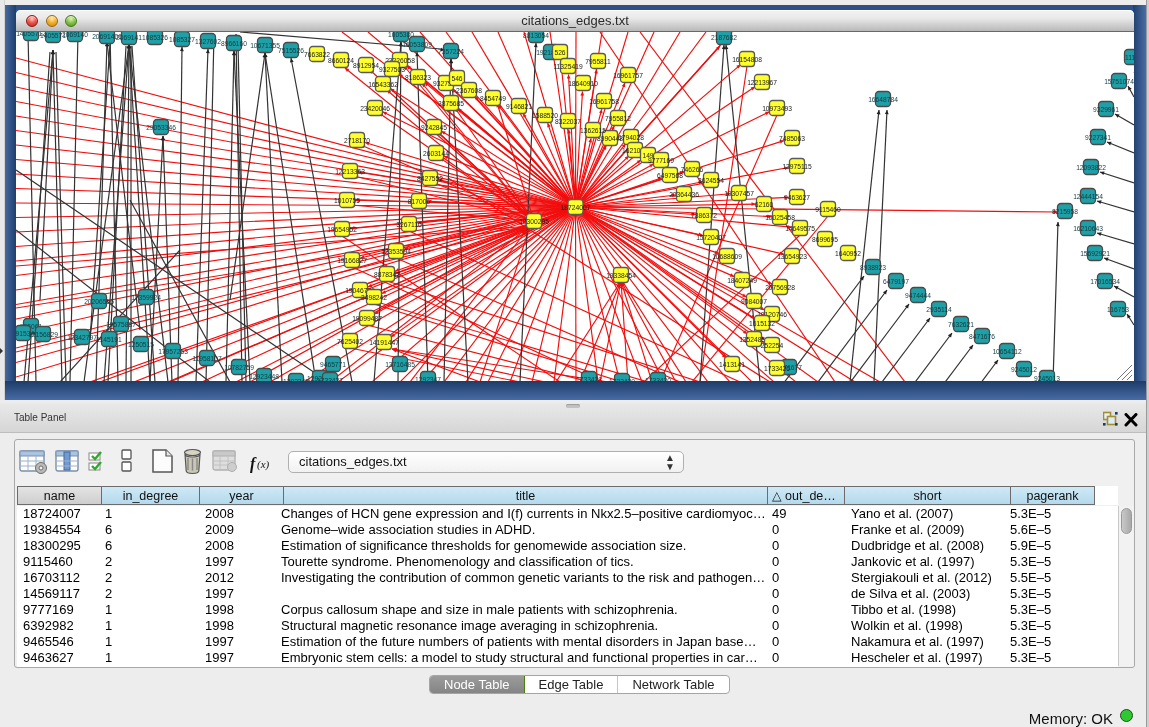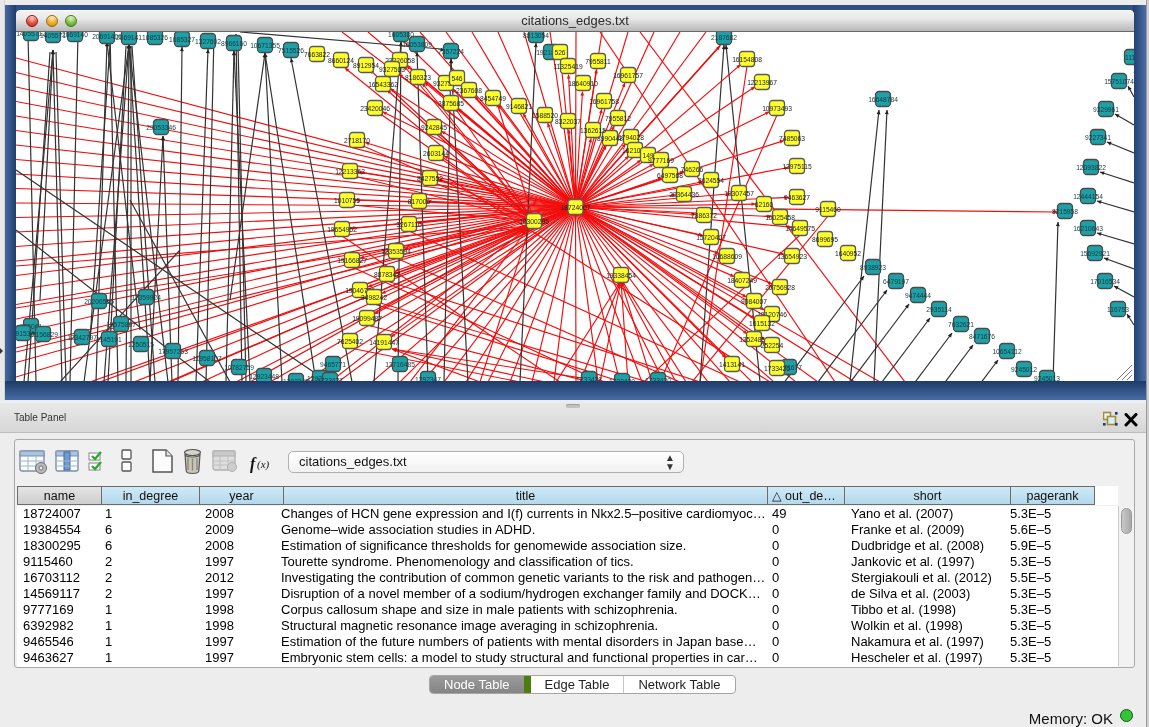--- a/index.html
+++ b/index.html
@@ -40,21 +40,21 @@
 .trow span{position:absolute;display:block;overflow:hidden}
 .c0{left:6px;width:80px}.c1{left:88px;width:80px}.c2{left:188px;width:60px}
 .c3{left:264px;width:484px}.c4{left:755px;width:70px}
 .c5{left:834px;width:160px}.c6{left:993px;width:86px}
 #vsb{position:absolute;left:1103px;top:66px;width:16px;height:160px;background:#f2f2f2;border-left:1px solid #c9c9c9}
 #vsb .th{position:absolute;left:2px;top:2px;width:11px;height:26px;background:linear-gradient(90deg,#c9c9c9,#a8a8a8);border-radius:6px;border:1px solid #999}
 #segbar{position:absolute;left:0;top:272px;width:100%;height:26px}
 #seg{position:absolute;left:429px;top:3px;height:19px;border:1px solid #a5a5a5;border-radius:4px;overflow:hidden;background:#fff}
 #seg span{display:inline-block;height:19px;line-height:18px;font-size:13px;padding:0 14px;color:#222;vertical-align:top}
 #seg .sel{background:linear-gradient(180deg,#9b9b9b,#828282);color:#fff}
-#seg .mid{border-left:7px solid #4d7c0f;border-right:1px solid #c6c6c6}
+#seg .mid{border-left:1px solid #4d7c0f;border-right:1px solid #c6c6c6}
 #status{position:absolute;left:0;top:300px;width:100%;height:27px}
 #status .mt{position:absolute;right:36px;top:10px;font-size:15px;color:#111}
 #status .gd{position:absolute;right:16px;top:9px;width:13px;height:13px;border-radius:50%;background:#2fc832;border:1.5px solid #1d4d1e}
 </style></head><body>
 <div id="top">
  <div id="blue">
   <div class="sh" id="bl-t"></div>
       <div class="sh" id="bl-l"></div>
   <div class="sh" id="bl-r"></div>
       <div class="sh" id="bl-b"></div>
@@ -1181,21 +1181,20 @@
           <span class="c2">2012</span>
           <span class="c3">Investigating the contribution of common genetic variants to the risk and pathogen…</span>
           <span class="c4">0</span>
           <span class="c5">Stergiakouli et al. (2012)</span>
           <span class="c6">5.5E–5</span>
         </div>
         <div class="trow">
           <span class="c0">14569117</span>
           <span class="c1">2</span>
           <span class="c2">1997</span>
-          <span class="c3">Disruption of a novel member of a sodium/hydrogen exchanger family and DOCK…</span>
           <span class="c4">0</span>
           <span class="c5">de Silva et al. (2003)</span>
           <span class="c6">5.3E–5</span>
         </div>
         <div class="trow">
           <span class="c0">9777169</span>
           <span class="c1">1</span>
           <span class="c2">1998</span>
           <span class="c3">Corpus callosum shape and size in male patients with schizophrenia.</span>
           <span class="c4">0</span>

